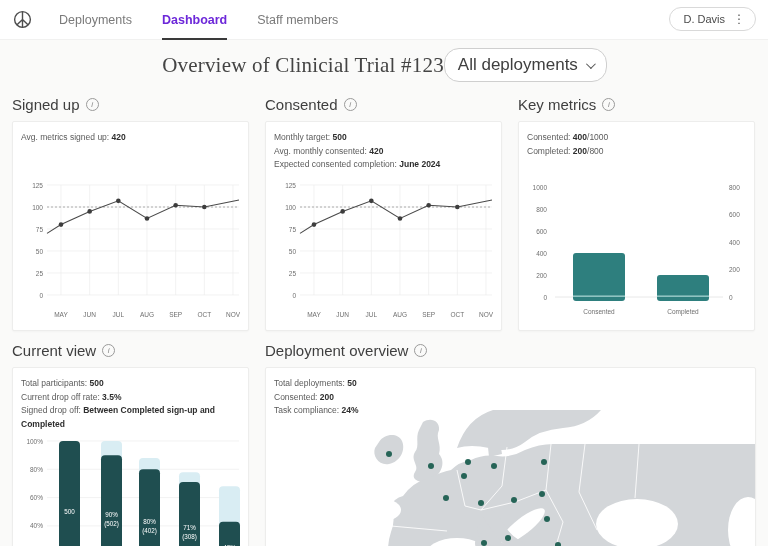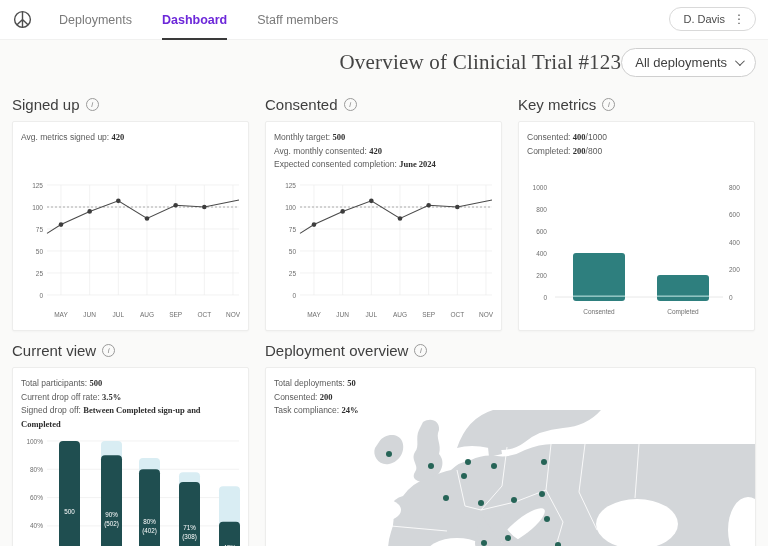--- a/index.html
+++ b/index.html
@@ -13,41 +13,41 @@
   .tabs { display:flex; align-items:stretch; height:40px; gap:30px; }
   .tab { display:flex; align-items:center; font-size:12.5px; color:#7a7a7a; cursor:pointer;
          border-bottom:2.5px solid transparent; padding-top:2px; }
   .tab.active { color:#6d28d9; font-weight:bold; border-bottom-color:#3a3a3a; }
   .user-pill { position:absolute; right:12px; top:7px; display:flex; align-items:flex-start; gap:8px;
                border:1px solid #d9d9d9; border-radius:14px; background:#fff; padding:5px 10px 5px 13px;
                font-size:11px; color:#4a4a4a; cursor:pointer; font-family:inherit; }
   .kebab { font-size:12px; color:#555; line-height:1; }
   
   .page-head { position:absolute; top:48px; left:13px; right:12px; display:flex;
-               justify-content:flex-end; align-items:center; }
+               justify-content:center; align-items:center; }
   h1.title { font-family:"Liberation Serif", serif; font-weight:400; font-size:21px; color:#444444; letter-spacing:.2px; }
   .filter-pill { display:flex; align-items:center; gap:8px; border:1px solid #cfcfcf; border-radius:15px;
-                 background:#fff; padding:6px 13px; font-size:13px; color:#3f3f3f; cursor:pointer; font-family:inherit; }
+                 background:#fff; padding:6px 13px; font-size:17px; color:#3f3f3f; cursor:pointer; font-family:inherit; }
   .chev { width:7px; height:7px; border-right:1.4px solid #555; border-bottom:1.4px solid #555;
           transform:rotate(45deg) translateY(-2px); }
   
   .row1 { position:absolute; top:96px; left:12px; right:24px; display:flex; gap:16px; }
   .row2 { position:absolute; top:342px; left:12px; right:12px; display:flex; gap:16px; }
   .sec { display:flex; flex-direction:column; }
   .sec-w1 { width:237px; flex:0 0 237px; }
   .sec-grow { flex:1 1 auto; }
   .sec-title { display:flex; align-items:center; gap:6px; font-size:15px; color:#3f3f3f; margin-bottom:8px; }
   .info { display:inline-flex; align-items:center; justify-content:center; width:13px; height:13px;
           border:1px solid #9a9a9a; border-radius:50%; color:#8a8a8a; font-size:8px; font-style:italic; }
   .card { position:relative; background:#ffffff; border:1px solid #ededec; border-radius:2px;
           box-shadow:0 1px 2px rgba(0,0,0,.03); padding:9px 8px 4px 8px; }
   .card-h210 { height:210px; }
   .card-tall { height:240px; }
   .stats { font-size:8.5px; color:#5b5b5b; line-height:1.6; }
-  .stats b { color:#2e2e2e;font-family:Liberation Serif, serif; }
+  .stats b { color:#2e2e2e; }
   .stats-fixed { height:46px; }
   .chart-box { width:100%; }
   svg text { font-family:"Liberation Sans", sans-serif; }
   .map-svg { position:absolute; right:0; top:42px; }
 </style>
 </head>
 <body>
 
 <div class="app">
 

